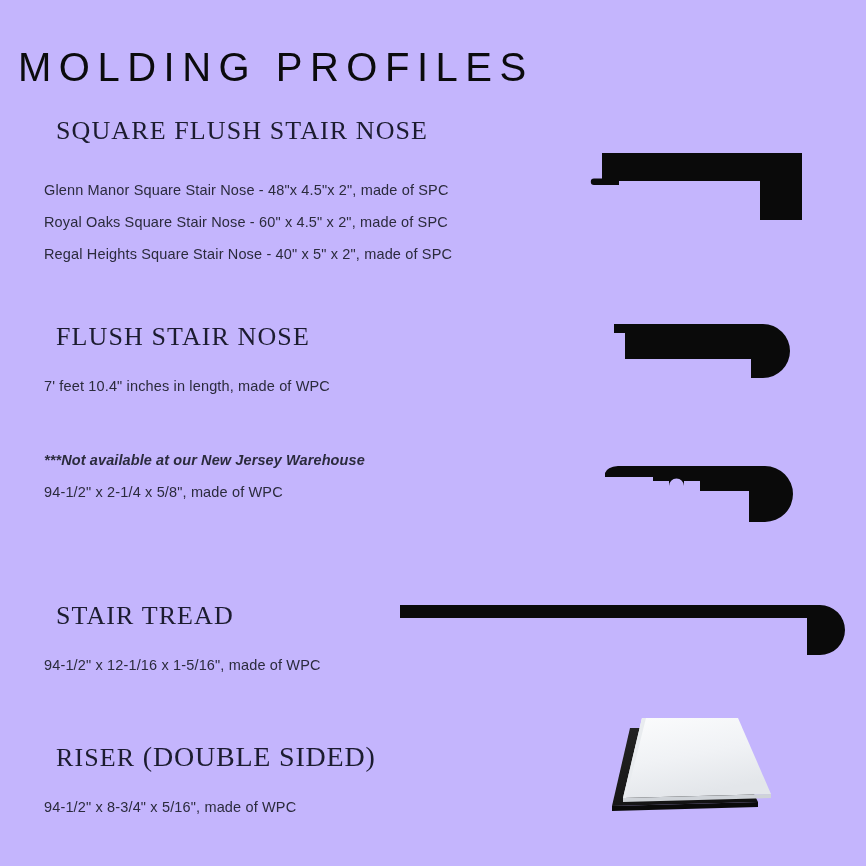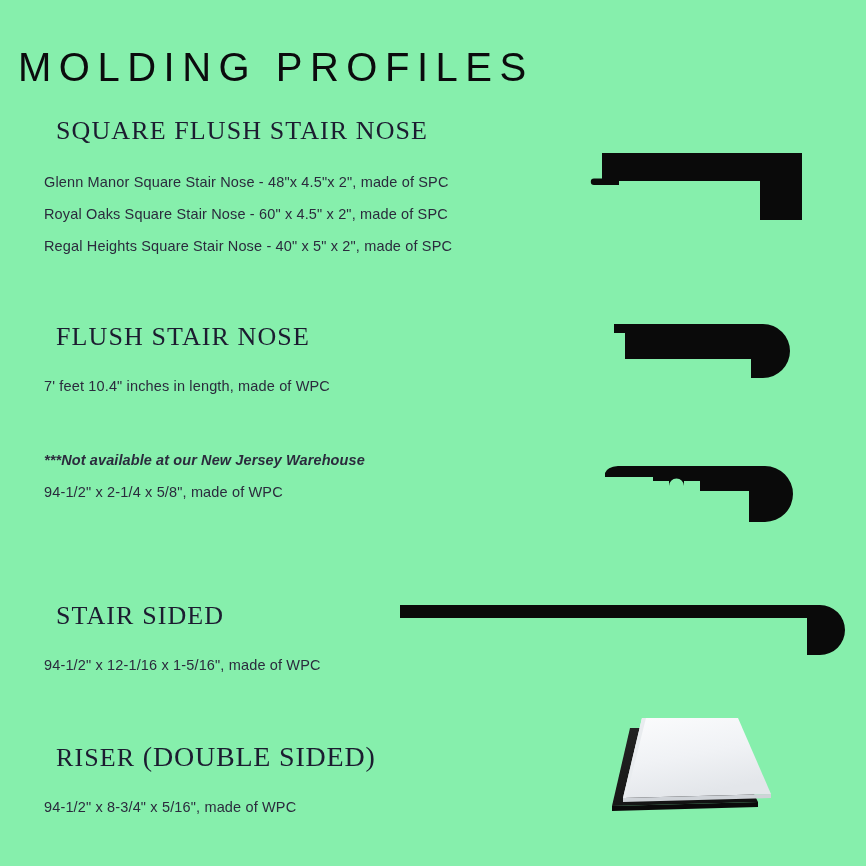--- a/index.html
+++ b/index.html
@@ -11,21 +11,21 @@
     width: 866px;
     height: 866px;
     background: #dcd4cf;
     font-family: "Liberation Sans", sans-serif;
     overflow: hidden;
   }
   .page {
     position: relative;
     width: 866px;
     height: 866px;
-    background: #86efac;
+    background: #c4b5fd;
   }
   .page-title {
     position: absolute;
     left: 18px;
     top: 18px;
     font-family: "Liberation Sans", sans-serif;
     font-size: 40px;
     font-weight: 400;
     letter-spacing: 7.5px;
     color: #0b0b0d;
@@ -75,21 +75,21 @@
     display: block;
   }
 
   
   #sec-square  { top: 104px; }
   #sec-flush   { top: 310px; }
   #sec-overlap { top: 428px; }
   #sec-tread   { top: 589px; }
   #sec-riser   { top: 729px; }
 
-  #sec-square .spec-list  { margin-top: 20px; }
+  #sec-square .spec-list  { margin-top: 28px; }
   #sec-flush .spec-list   { margin-top: 18px; }
   #sec-overlap .spec-list { margin-top: 16px; }
   #sec-tread .spec-list   { margin-top: 18px; }
   #sec-riser .spec-list   { margin-top: 18px; }
 
   
   #fig-square  { left: 588px; top: 148px; }
   #fig-flush   { left: 588px; top: 312px; }
   #fig-overlap { left: 585px; top: 455px; }
   #fig-tread   { left: 396px; top: 596px; }
@@ -181,21 +181,21 @@
         A 7.5 7.5 0 0 0 84 31
         L 84 26
         L 68 26
         L 68 22
         L 20 22
         Z"></path>
     </svg>
   </div>
 
   <div class="section" id="sec-tread">
-    <h2 class="section-heading">STAIR SIDED</h2>
+    <h2 class="section-heading">STAIR TREAD</h2>
     <ul class="spec-list">
       <li class="spec-line">94-1/2" x 12-1/16 x 1-5/16", made of WPC</li>
     </ul>
   </div>
 
   <div class="figure" id="fig-tread">
     <svg width="452" height="70" viewBox="0 0 452 70" xmlns="http://www.w3.org/2000/svg">
       <path fill="#0a0a0a" d="
         M 4 9
         L 424 9

